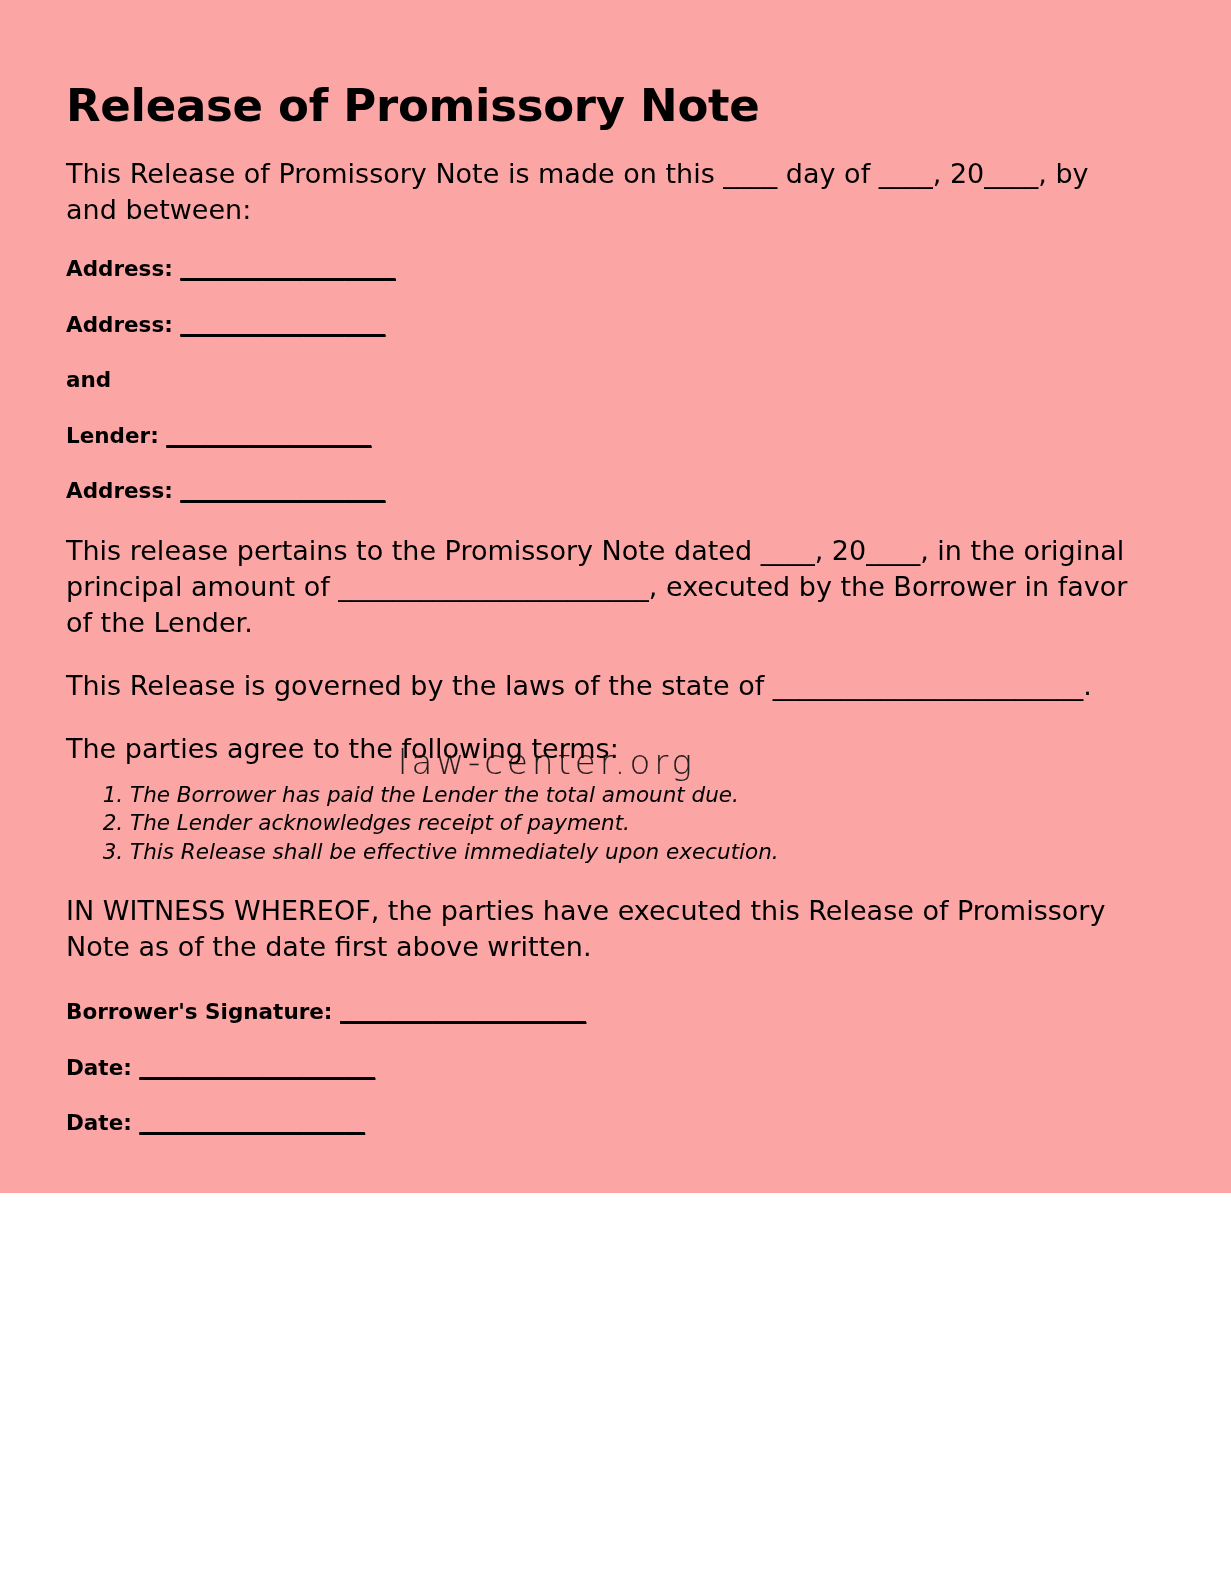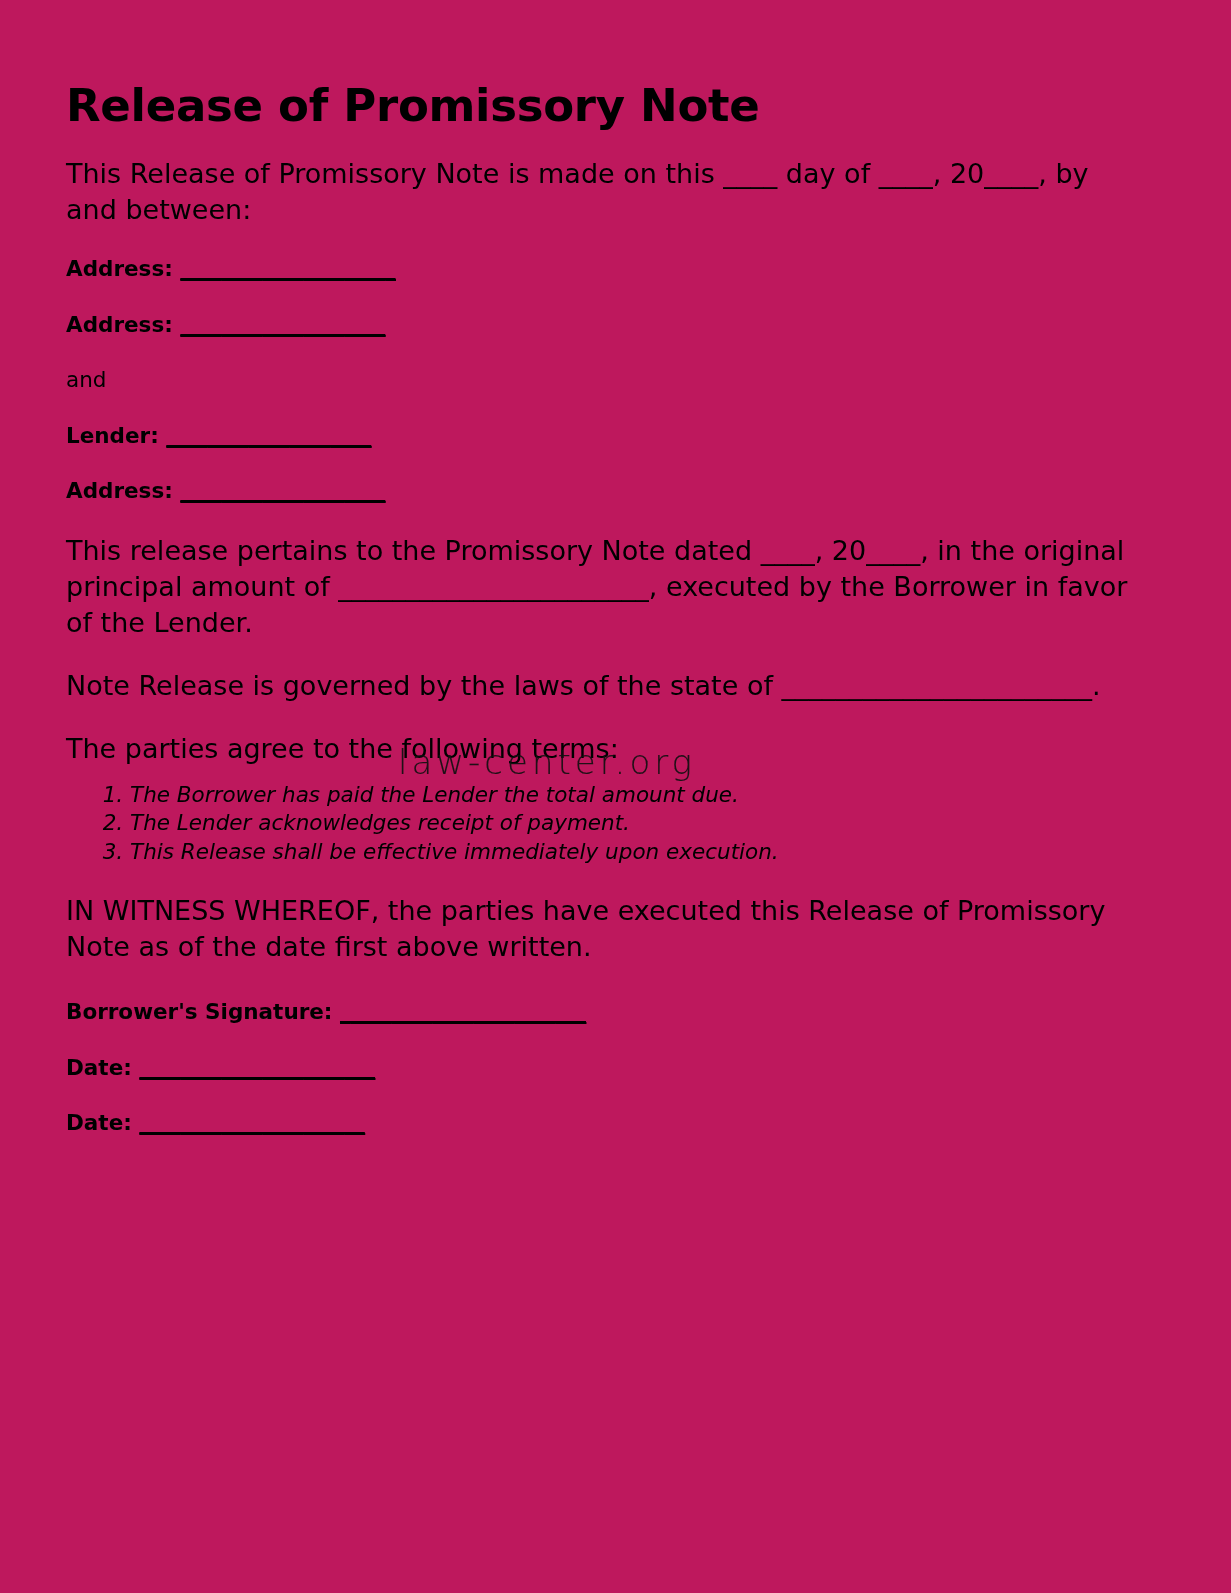--- a/index.html
+++ b/index.html
@@ -7,22 +7,22 @@
     padding: 0;
     background: #ffffff;
   }
   body {
     font-family: "DejaVu Sans", "Liberation Sans", sans-serif;
     color: #000000;
   }
   #page {
     position: relative;
     width: 1231px;
-    height: 1593px;
-    background: #be185d;
+    height: 1193px;
+    background: #fca5a5;
     overflow: hidden;
   }
   #doc {
     position: absolute;
     left: 66px;
     top: 0;
     width: 1070px;
   }
 
   .doc-title {
@@ -58,20 +58,21 @@
     letter-spacing: -0.5px;
     text-decoration: underline;
   }
 
   .plain-line {
     font-size: 21.5px;
     line-height: 1.33;
     margin: 0;
     padding-top: 27px;
     color: #000;
+    font-weight: bold;
   }
 
   ol.terms {
     font-size: 21.5px;
     line-height: 1.33;
     margin: 0;
     padding: 14px 0 0 64px;
     color: #000;
     list-style-position: outside;
     list-style-type: decimal;
@@ -119,21 +120,21 @@
 
     <p class="plain-line">and</p>
 
     <p class="field-line"><span>Lender:</span> <span class="blank">____________________</span></p>
 
     <p class="field-line"><span>Address:</span> <span class="blank">____________________</span></p>
 
     <p class="para">This release pertains to the Promissory Note dated ____, 20____, in the original principal amount of _______________________, executed by the Borrower in favor of the Lender.</p>
 
 
-    <p class="para">Note Release is governed by the laws of the state of _______________________.</p>
+    <p class="para">This Release is governed by the laws of the state of _______________________.</p>
 
     <p class="para">The parties agree to the following terms:</p>
 
     <ol class="terms">
       <li>The Borrower has paid the Lender the total amount due.</li>
       <li>The Lender acknowledges receipt of payment.</li>
       <li>This Release shall be effective immediately upon execution.</li>
     </ol>
 
     <p class="para">IN WITNESS WHEREOF, the parties have executed this Release of Promissory Note as of the date first above written.</p>

